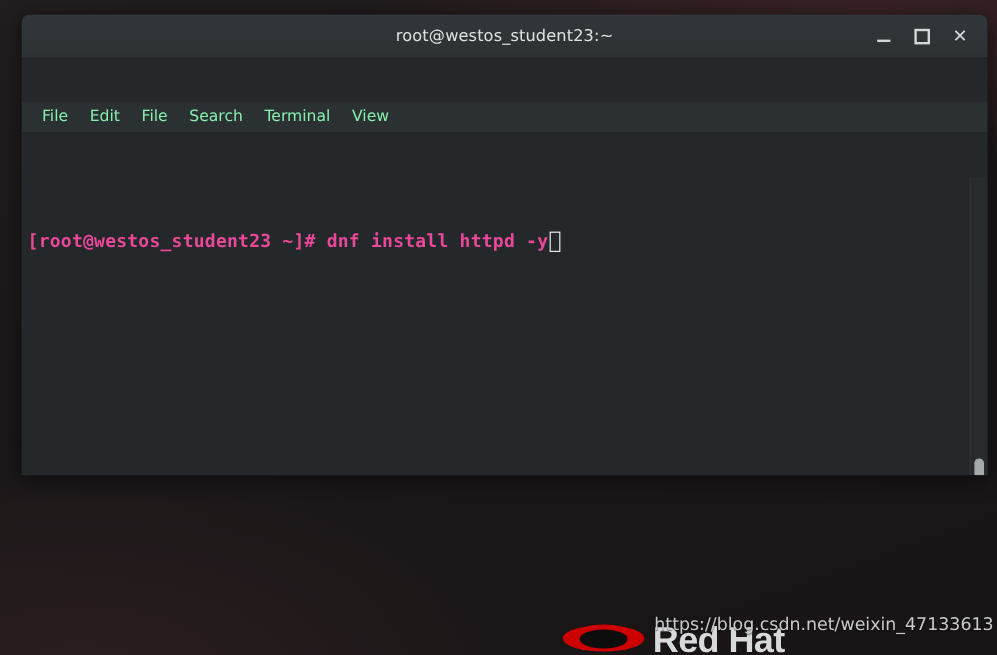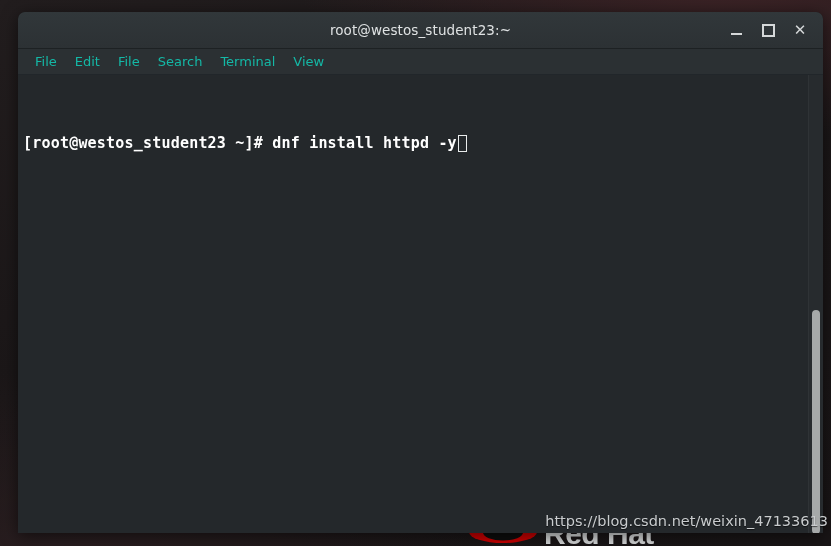--- a/index.html
+++ b/index.html
@@ -48,28 +48,29 @@
     line-height: 30px;
     transform: translateY(3px);
   }
 
   
   #terminal-window {
     position: absolute;
     left: 18px;
     top: 12px;
     width: 805px;
-    height: 521px;
+    height: 384px;
     border-radius: 7px 7px 0 0;
     background: #24282b;
     box-shadow: 0 3px 16px rgba(0,0,0,0.55);
     z-index: 2;
     overflow: hidden;
     display: flex;
     flex-direction: column;
+    gap: 36px;
   }
 
   #title-bar {
     position: relative;
     height: 36px;
     flex: 0 0 36px;
     background: linear-gradient(180deg, #31373a 0%, #2c3134 100%);
     border-bottom: 1px solid #1d2123;
     border-radius: 7px 7px 0 0;
     display: flex;
@@ -131,44 +132,44 @@
     height: 25px;
     flex: 0 0 25px;
     background: #2b3033;
     border-bottom: 1px solid #21262a;
     display: flex;
     align-items: center;
     padding-left: 8px;
   }
   .menu-item {
     font-size: 13px;
-    color: #14b8a6;
+    color: #86efac;
     font-family: "DejaVu Sans", sans-serif;
     padding: 2px 9px;
     cursor: default;
     user-select: none;
     border-radius: 2px;
   }
 
   #terminal-body {
     position: relative;
     flex: 1 1 auto;
     background: #24282b;
     overflow: hidden;
   }
 
   #terminal-text {
     position: absolute;
     left: 5px;
-    top: 18px;
+    top: 4px;
     right: 26px;
     font-family: "DejaVu Sans Mono", monospace;
     font-size: 15px;
     line-height: 20px;
-    color: #ffffff;
+    color: #ec4899;
     white-space: pre-wrap;
     word-break: break-all;
   }
   .prompt-line {
     display: flex;
     align-items: center;
     font-family: "DejaVu Sans Mono", monospace;
     font-size: 15px;
     font-weight: bold;
     letter-spacing: 0.2px;

